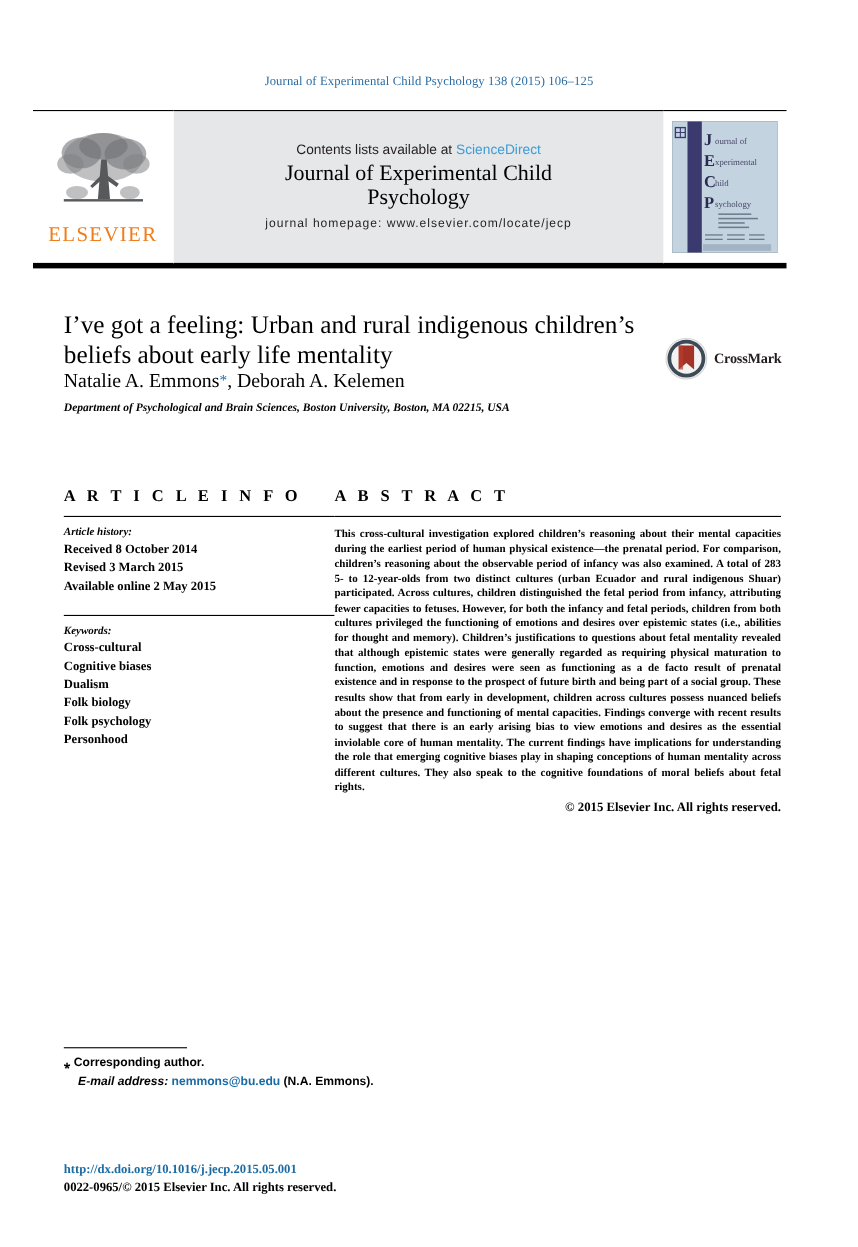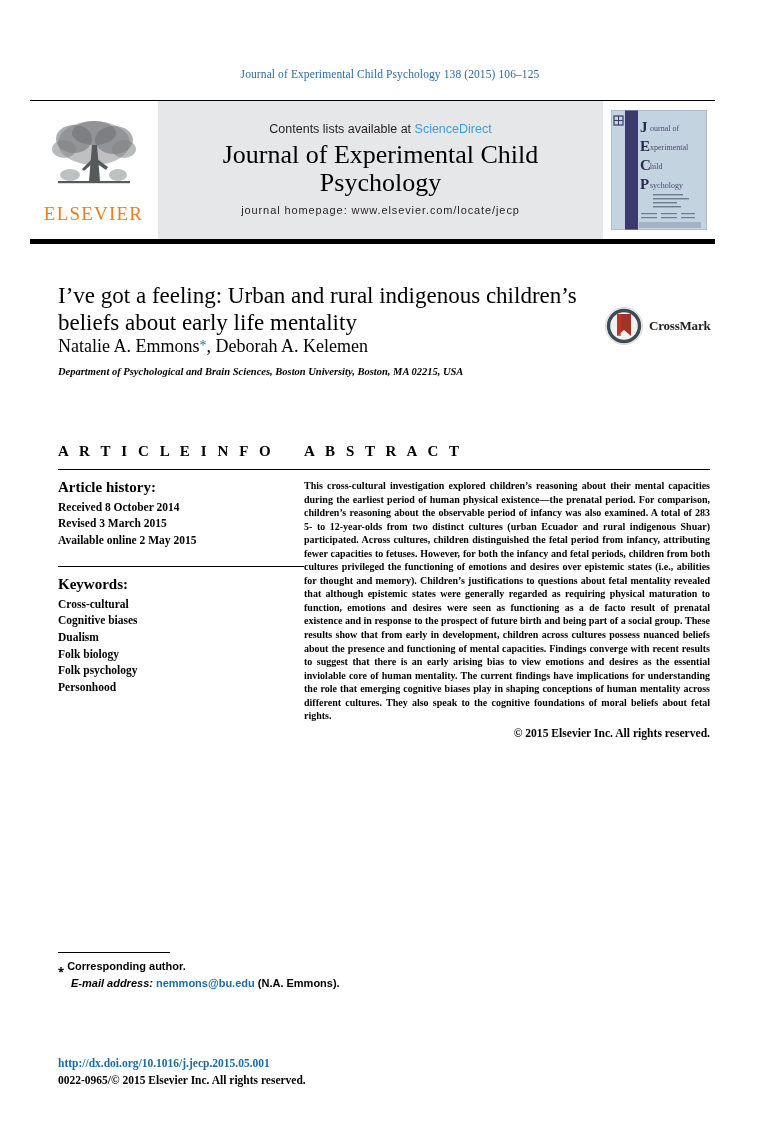--- a/index.html
+++ b/index.html
@@ -85,21 +85,21 @@
     font-family: "Liberation Sans", sans-serif;
     font-size: 12.5px;
     color: #231f20;
     margin-bottom: 5px;
   }
   .contents-line .sd {
     color: #3f9cd6;
   }
   .journal-title {
     font-family: "Liberation Serif", serif;
-    font-size: 26px;
+    font-size: 20px;
     line-height: 1.07;
     text-align: center;
     color: #000;
     margin-bottom: 7px;
   }
   .homepage-line {
     font-family: "Liberation Sans", sans-serif;
     font-size: 11px;
     letter-spacing: 0.9px;
     color: #231f20;
@@ -202,22 +202,23 @@
     letter-spacing: 3.6px;
     color: #000;
     margin-bottom: 9px;
   }
   .rule-thin {
     border-top: 1.1px solid #000;
     height: 0;
   }
   .info-group { padding-top: 7px; }
   .info-label {
-    font-weight: bold;
-    font-size: 15px;
+    font-style: italic;
+    font-weight: bold;
+    font-size: 10px;
     line-height: 1.45;
   }
   .info-line {
     font-weight: bold;
     font-size: 11.5px;
     line-height: 1.45;
   }
   .info-block-2 { margin-top: 17px; }
 
   .abstract-body {

